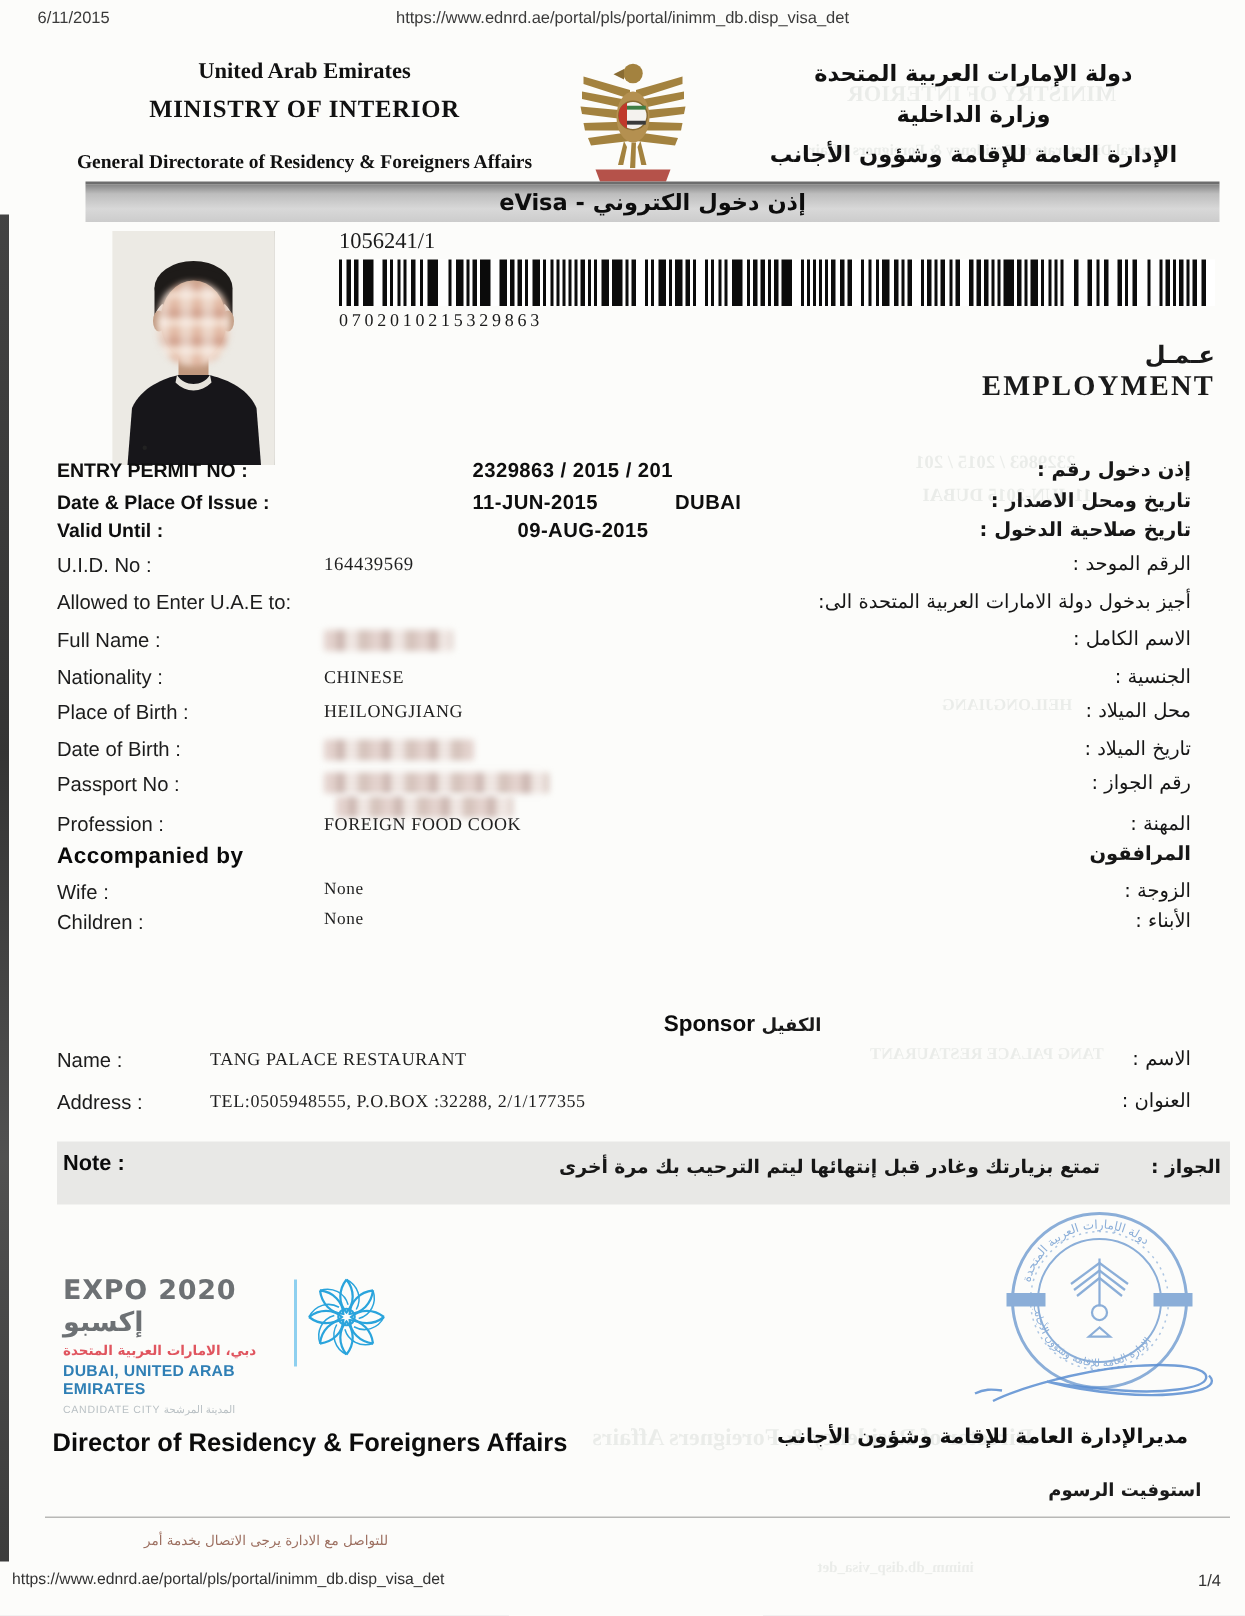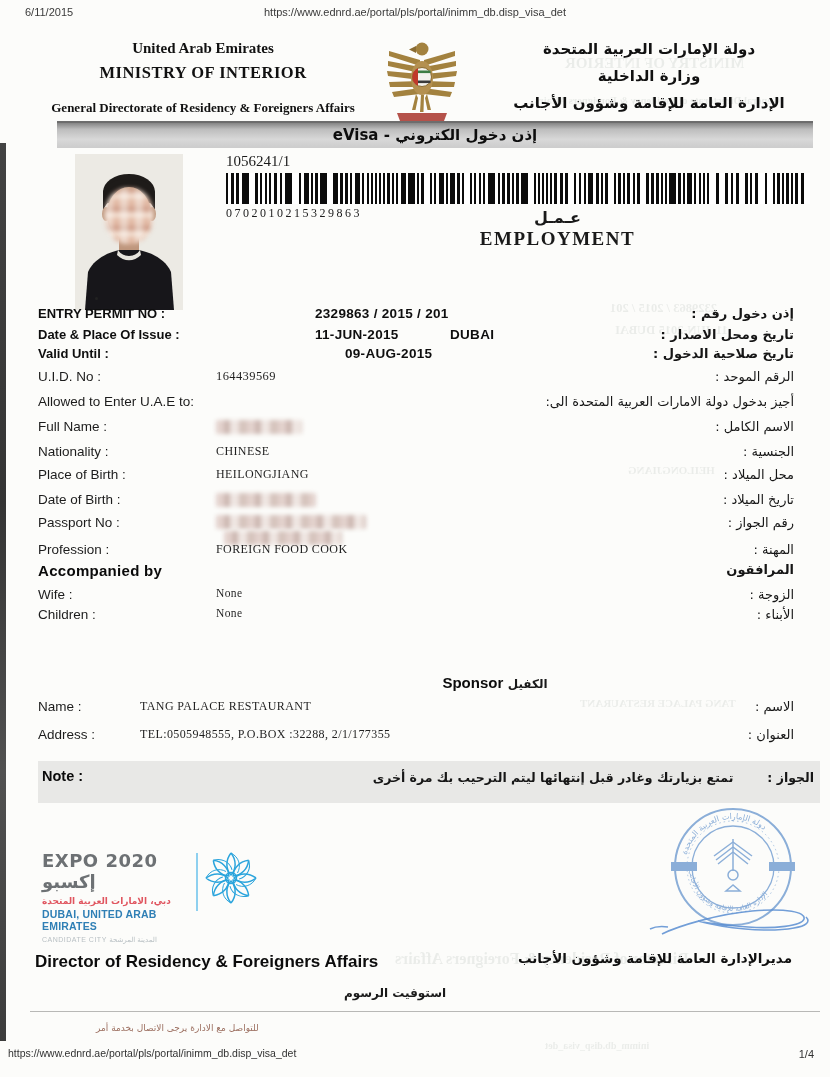--- a/index.html
+++ b/index.html
@@ -38,21 +38,21 @@
   .face-blur{position:absolute;left:30px;top:34px;width:48px;height:56px;border-radius:45%;
       background:repeating-linear-gradient(0deg,#d9b3a2 0 7px,#ecd7ca 7px 13px,#c49a8c 13px 19px),
                  repeating-linear-gradient(90deg,rgba(240,225,215,.6) 0 8px,rgba(190,150,135,.5) 8px 15px);
       background-blend-mode:overlay;filter:blur(2.2px);}
   .photo .dot{position:absolute;left:20px;bottom:10px;width:3px;height:3px;background:#222;border-radius:50%;}
   
   .serial{position:absolute;left:226px;top:153px;font-family:"Liberation Serif",serif;font-size:15px;}
   .barcode{position:absolute;left:226px;top:173px;width:584px;height:31px;background:#fff;}
   .barcode i{position:absolute;top:0;bottom:0;background:#0b0b0b;}
   .bcnum{position:absolute;left:226px;top:206px;font-family:"Liberation Serif",serif;font-size:12px;letter-spacing:2.5px;}
-  .vtype{position:absolute;left:305px;top:208px;width:505px;text-align:center;}
+  .vtype{position:absolute;left:305px;top:227px;width:505px;text-align:right;}
   .vtype .ar{font-family:"DejaVu Sans",sans-serif;font-weight:bold;font-size:16px;direction:rtl;}
   .vtype .en{font-family:"Liberation Serif",serif;font-weight:bold;font-size:19px;letter-spacing:1.5px;margin-top:1px;}
   
   .frow{position:absolute;left:0;width:100%;height:20px;text-align:center;}
   .flab{position:absolute;left:38px;font-size:13.5px;color:#1c1c1c;white-space:nowrap;}
   .bold{font-weight:bold;font-size:13px;color:#0e0e0e;}
   .acc{font-weight:bold;font-size:15px;color:#0a0a0a;letter-spacing:.3px;}
   .fval{position:absolute;font-family:"Liberation Serif",serif;font-size:12px;color:#1f1f1f;white-space:nowrap;letter-spacing:.4px;}
   .vb{font-family:"Liberation Sans",sans-serif;font-weight:bold;font-size:13.5px;color:#0e0e0e;letter-spacing:.3px;}
   .far{position:absolute;right:36px;direction:rtl;font-family:"DejaVu Sans",sans-serif;
@@ -79,22 +79,22 @@
   .expo .l4{font-size:7px;color:#b9c0c4;margin-top:4px;letter-spacing:.5px;}
   .expo-sep{position:absolute;left:196px;top:853px;width:2px;height:58px;background:#8ed0ef;}
   .rosette{position:absolute;left:203px;top:847px;}
   
   .stamp{position:absolute;left:658px;top:795px;opacity:.8;}
   .sig{position:absolute;left:648px;top:896px;opacity:.85;}
   
   .dir-en{position:absolute;left:35px;top:952px;font-size:17px;font-weight:bold;color:#0c0c0c;}
   .dir-ar{position:absolute;right:38px;top:950px;direction:rtl;font-family:"DejaVu Sans",sans-serif;
       font-weight:bold;font-size:13.5px;color:#101010;}
-  .fees{position:absolute;left:0;top:986px;width:790px;text-align:center;direction:rtl;
-      font-family:"DejaVu Sans",sans-serif;font-weight:bold;font-size:12px;color:#1a1a1a;}
+  .fees{position:absolute;left:0;top:986px;width:790px;direction:rtl;
+      font-family:"DejaVu Sans",sans-serif;font-weight:bold;font-size:12px;color:#1a1a1a;padding-left:11px;}
   .hline{position:absolute;left:30px;top:1011px;width:790px;height:1px;background:#b8b8b6;}
   .contact{position:absolute;left:96px;top:1023px;direction:rtl;font-family:"DejaVu Sans",sans-serif;
       font-size:9px;color:#9c6f60;}
 </style>
 </head>
 <body>
 
 <div class="page">
 
   <div class="scan-strip"></div>

